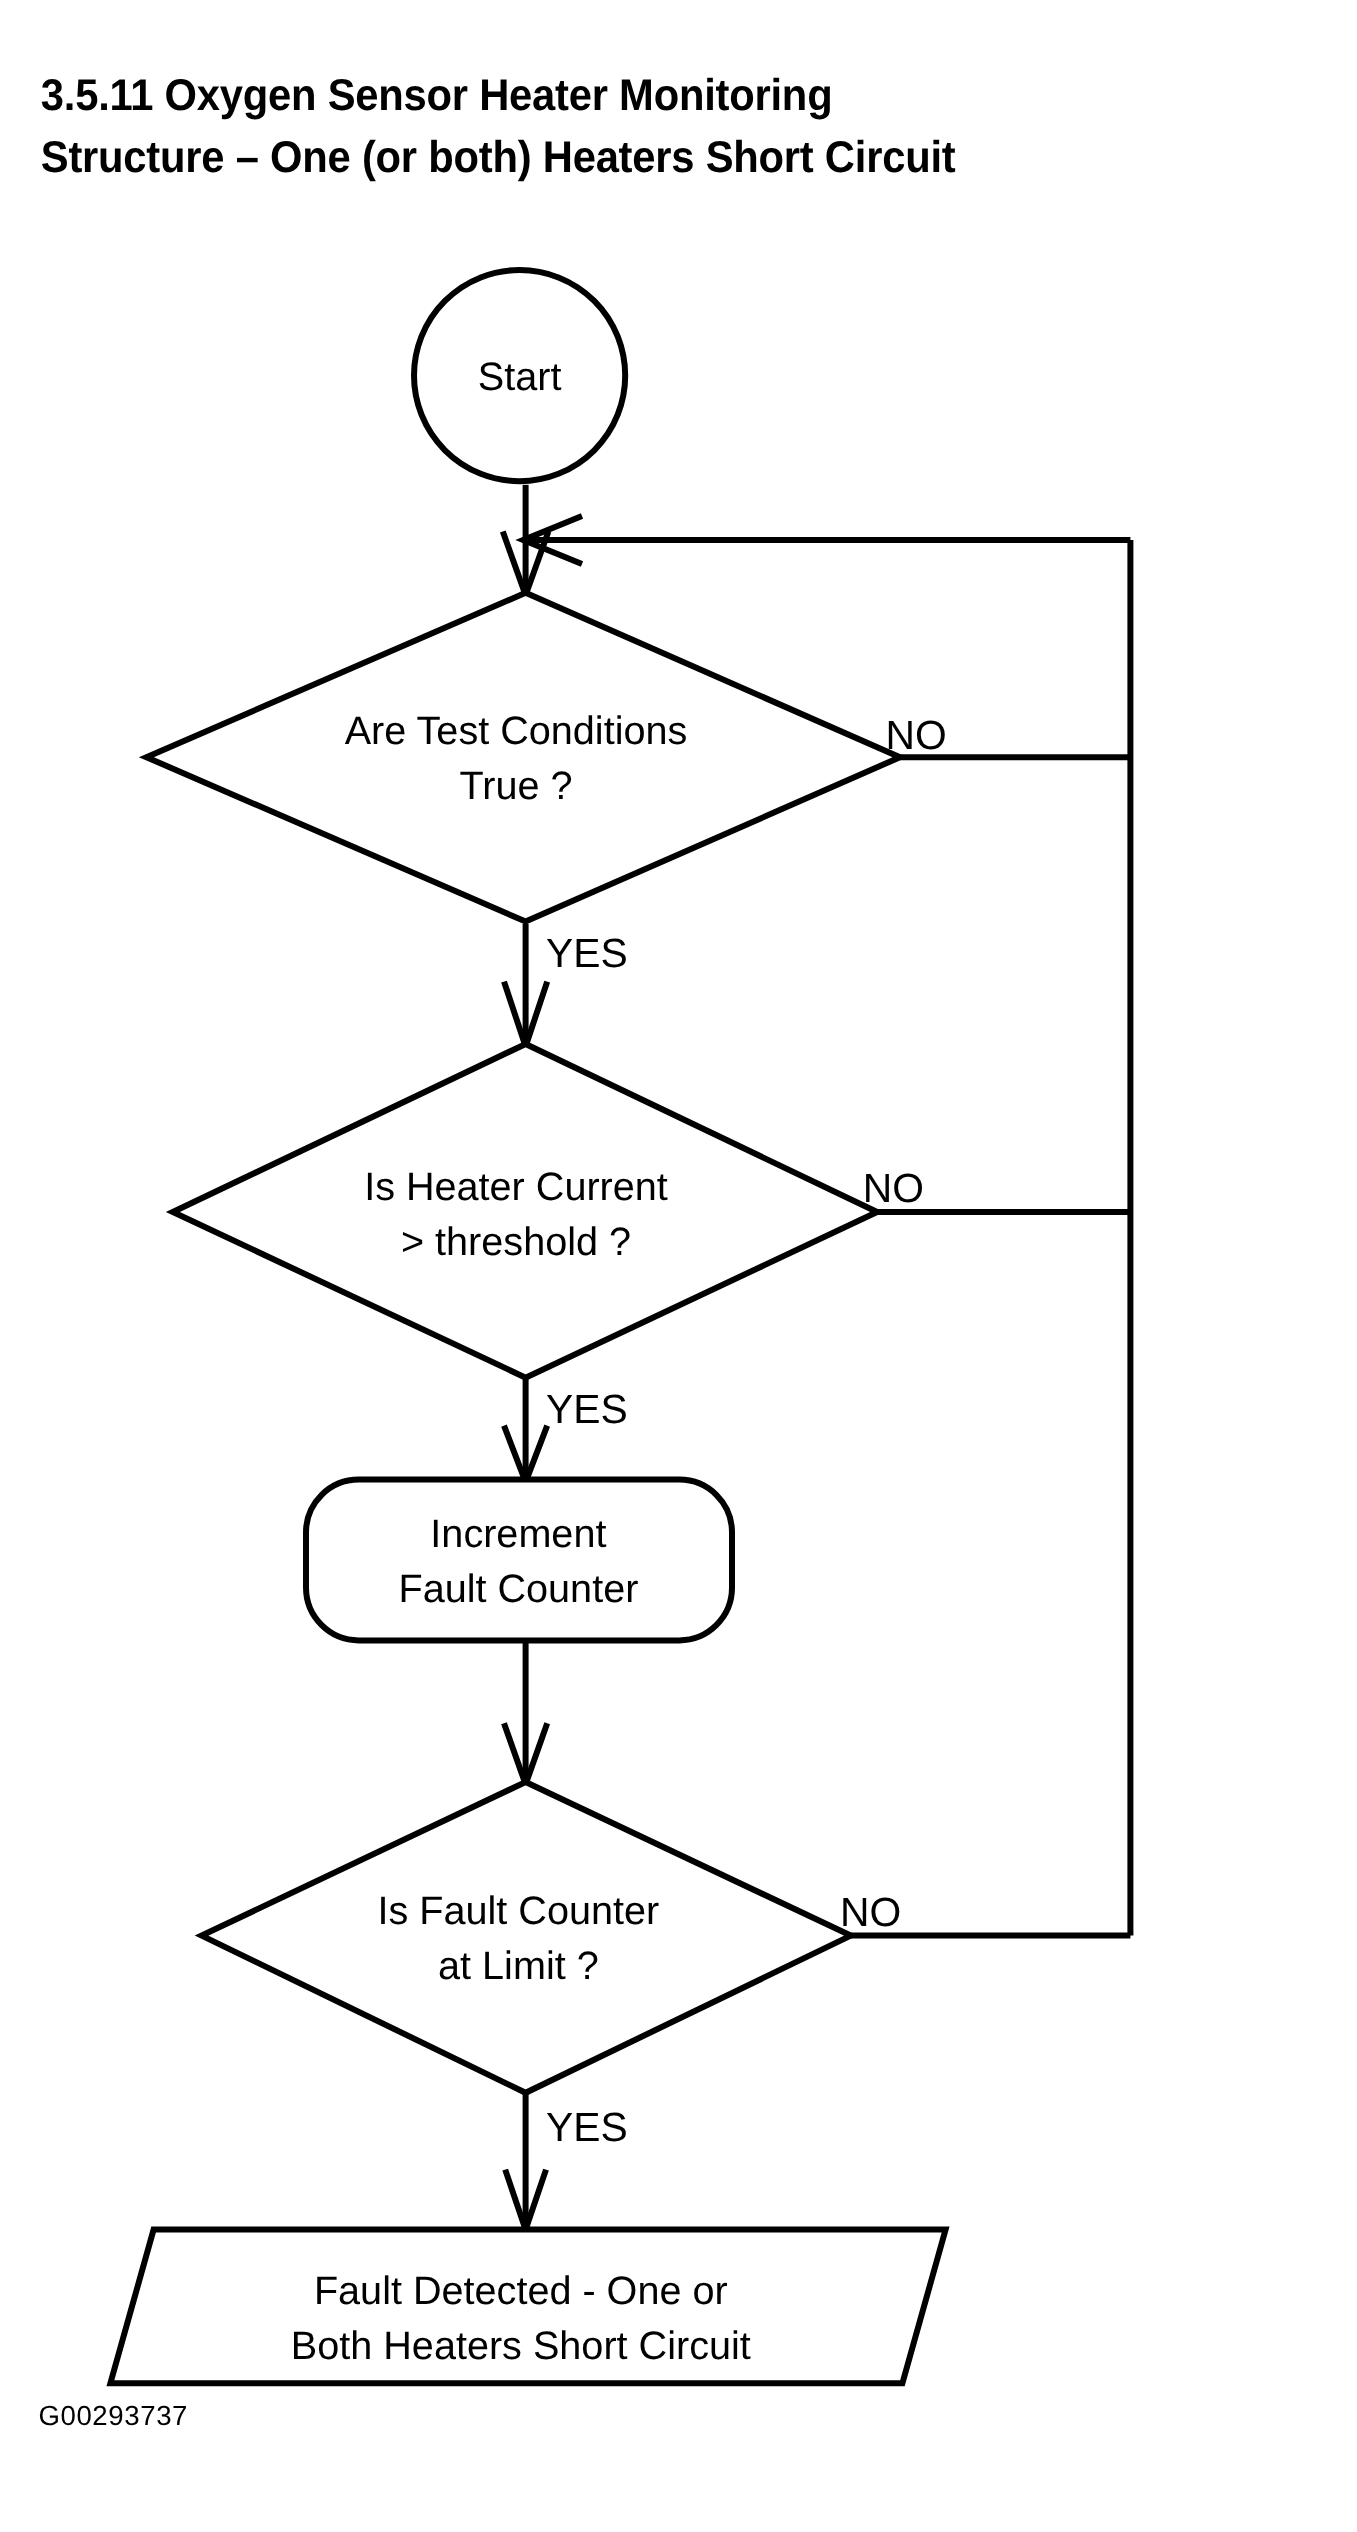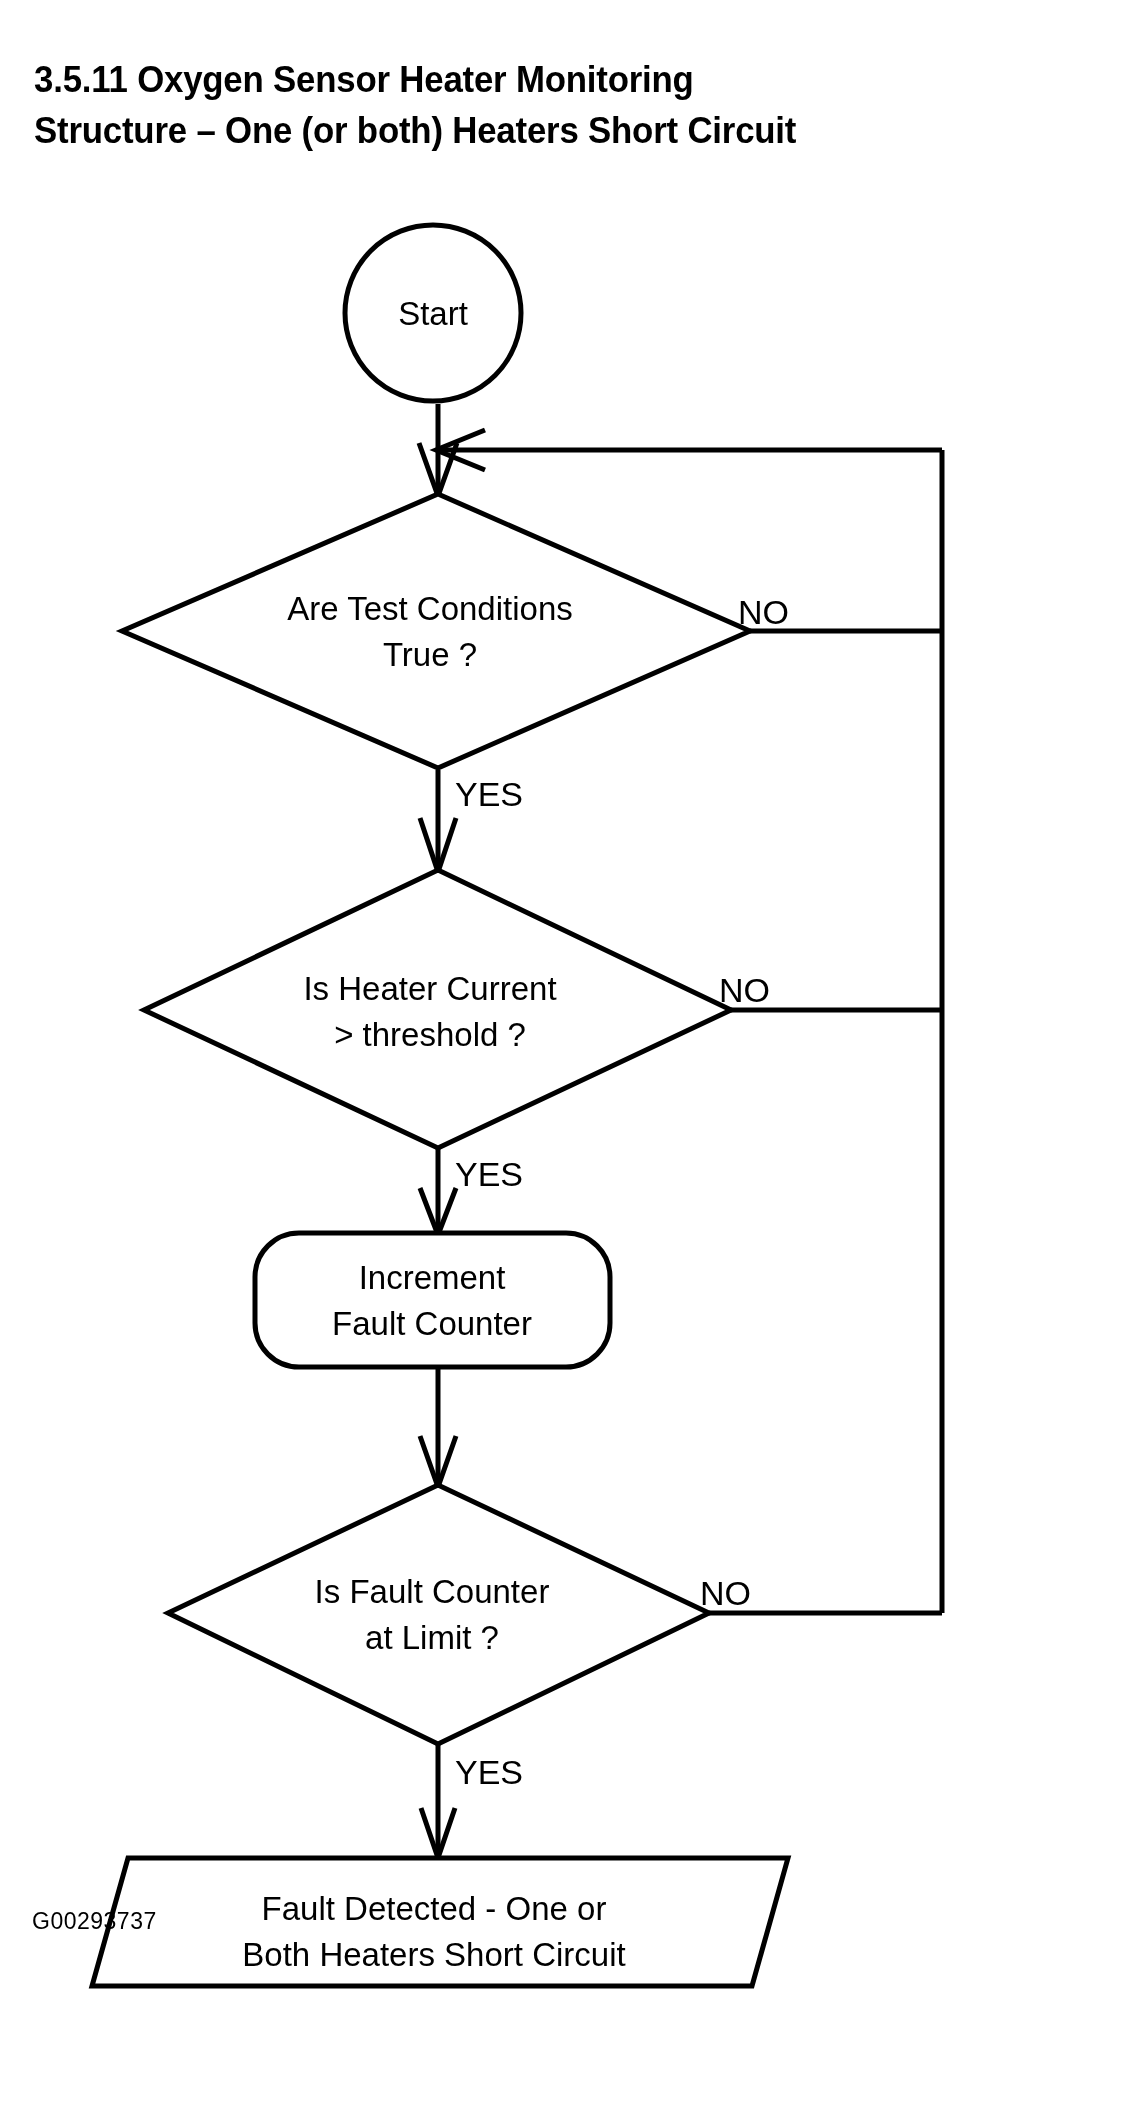--- a/index.html
+++ b/index.html
@@ -32,21 +32,21 @@
     font-size: 37px;
     line-height: 51px;
     letter-spacing: -0.2px;
     transform: scaleX(0.94);
     transform-origin: left top;
     white-space: pre-line;
   }
   .footer-code {
     position: absolute;
     left: 32px;
-    top: 1908px;
+    top: 2000px;
     font-family: "Liberation Sans", sans-serif;
     font-size: 23px;
     letter-spacing: 0.5px;
   }
   svg.flow {
     position: absolute;
     left: 0;
     top: 0;
     width: 1131px;
     height: 2110px;

